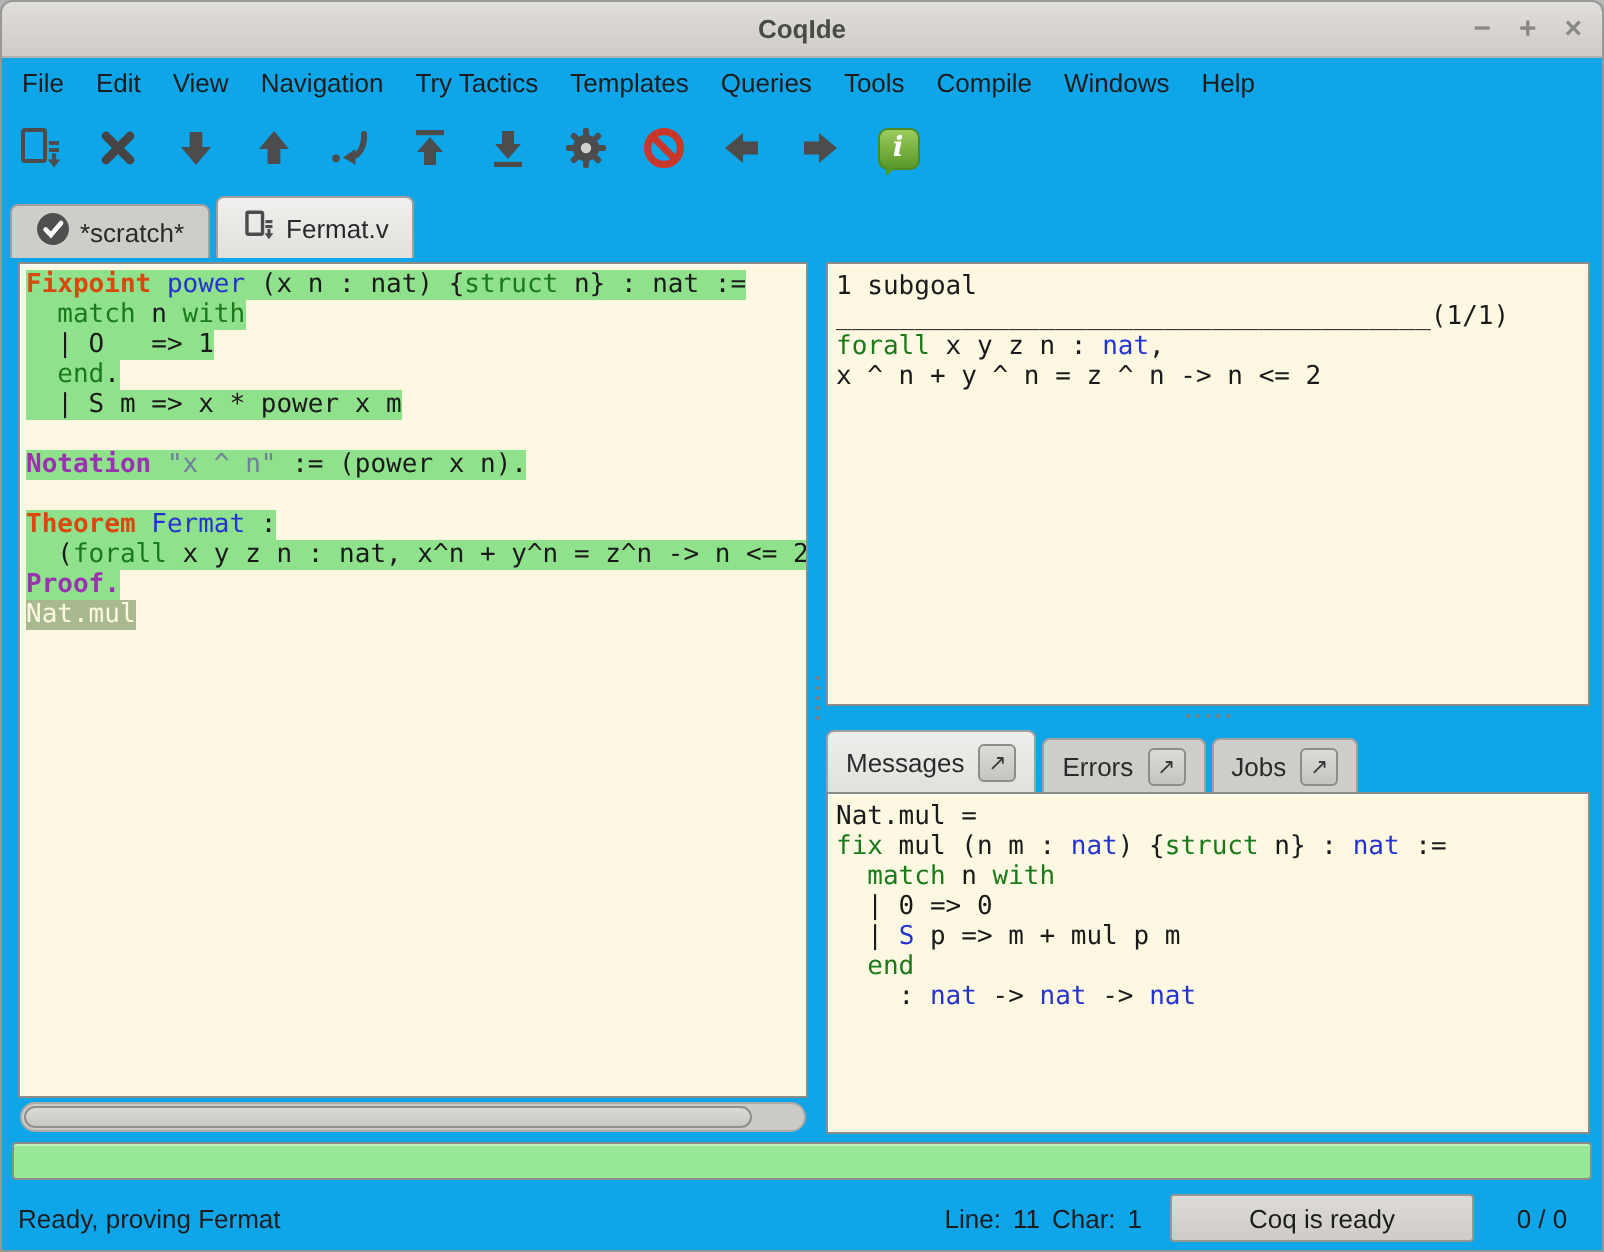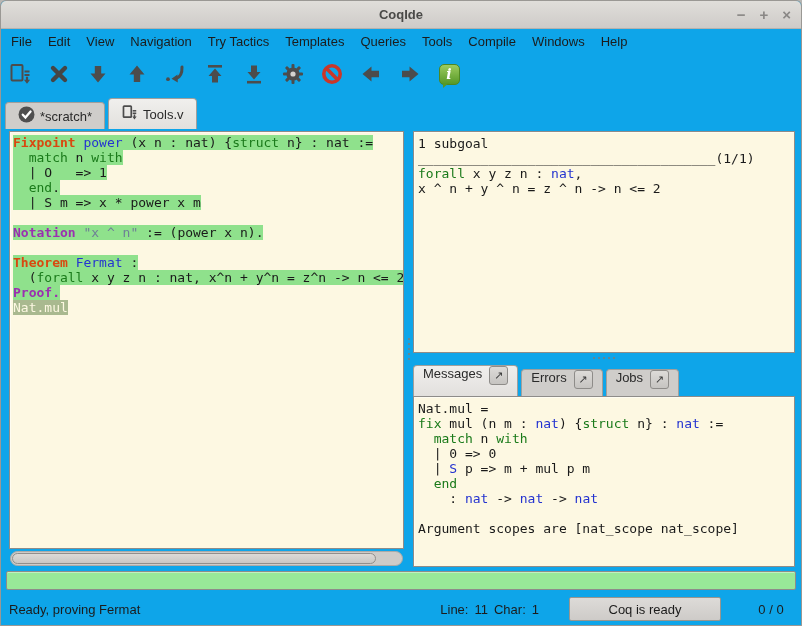--- a/index.html
+++ b/index.html
@@ -63,21 +63,21 @@
   .vsplitter { width:9px; flex:0 0 9px; display:flex; flex-direction:column;
     justify-content:center; align-items:center; gap:3px; }
   .vsplitter i, .hsplitter i { width:2px; height:2px; background:#7e7c79;
     border-radius:50%; display:block; }
   .right-col { flex:1 1 auto; display:flex; flex-direction:column; min-width:0; }
   .goals { flex:0 0 222px; padding:4px 0 0 4px; }
   .hsplitter { flex:0 0 10px; display:flex; justify-content:center;
     align-items:center; gap:3px; }
   
   .msg-tabbar { flex:0 0 33px; display:flex; align-items:flex-end; gap:3px; }
-  .msg-tab { display:flex; gap:7px; padding:0 9px;
+  .msg-tab { display:flex; align-items:center; gap:7px; padding:0 9px;
     height:27px; background:#cfcdca; border:1px solid #a19f9c;
     border-bottom:none; border-radius:4px 4px 0 0; font-size:13px;
     color:#2a2a2a; }
   .msg-tab.active { height:31px; background:linear-gradient(#f0efed,#e2e0dd); }
   .detach { width:19px; height:19px; background:linear-gradient(#dddbd8,#c6c4c1);
     border:1px solid #8e8c89; border-radius:3px; font-size:11px; color:#3a3a3a;
     display:flex; align-items:center; justify-content:center; }
   .messages { flex:1 1 auto; padding:4px 0 0 4px; }
   
   .code-line { font-family:"DejaVu Sans Mono", monospace; font-size:13px;
@@ -96,21 +96,21 @@
   
   .progress-wrap { flex:0 0 24px; padding:2px 5px; }
   .progress { height:19px; border:1px solid #8e8c89; border-radius:2px;
     background:#98e898; box-shadow:inset 0 1px 0 rgba(255,255,255,.4); }
   .statusbar { flex:0 0 32px; display:flex; align-items:center;
     padding:0 10px 0 8px; font-size:13px; color:#1c1c1c; }
   .status-left { flex:1 1 auto; }
   .status-right { display:flex; align-items:center; gap:6px; }
   .coq-status { width:152px; height:24px; display:flex; align-items:center;
     justify-content:center; background:linear-gradient(#dddbd8,#cecbc8);
-    border:1px solid #98968f; border-radius:2px; margin:0 24px; }
+    border:1px solid #98968f; border-radius:2px; margin:0 8px; }
   .counter { width:40px; text-align:center; }
   .icon-fill { fill:#4c4c4c; }
 </style>
 </head>
 <body>
 
 <div class="window">
 
   <div class="titlebar">
     <div class="title">CoqIde</div>
@@ -227,21 +227,21 @@
     </div>
     <div class="doc-tab active">
       <span>
         <svg width="17" height="17" viewBox="0 0 24 24">
           <rect x="3.5" y="3" width="11" height="15.5" rx="1" fill="none" stroke="#4c4c4c" stroke-width="2.4"></rect>
           <rect x="16.5" y="8.5" width="5" height="2.2" class="icon-fill"></rect>
           <rect x="16.5" y="12" width="5" height="2.2" class="icon-fill"></rect>
           <path d="M17.9 14.8 h2.2 v3 h2 l-3.1 4.2 -3.1 -4.2 h2 z" class="icon-fill"></path>
         </svg>
       </span>
-      <span>Tools.v</span>
+      <span>Fermat.v</span>
     </div>
   </div>
 
   <div class="main">
     <div class="left-col">
       <div class="panel editor">
           <div class="code-line"><span class="line-inner hl-green"><span class="tok-kdecl">Fixpoint</span><span class="tok-p"> </span><span class="tok-id">power</span><span class="tok-p"> (x n : nat) {</span><span class="tok-kw">struct</span><span class="tok-p"> n} : nat :=</span></span></div>
           <div class="code-line"><span class="line-inner hl-green"><span class="tok-p">  </span><span class="tok-kw">match</span><span class="tok-p"> n </span><span class="tok-kw">with</span></span></div>
           <div class="code-line"><span class="line-inner hl-green"><span class="tok-p">  | O   =&gt; 1</span></span></div>
           <div class="code-line"><span class="line-inner hl-green"><span class="tok-p">  </span><span class="tok-kw">end</span><span class="tok-p">.</span></span></div>
@@ -295,21 +295,20 @@
       </div>
       <div class="panel messages">
           <div class="code-line"><span class="line-inner"><span class="tok-p">Nat.mul =</span></span></div>
           <div class="code-line"><span class="line-inner"><span class="tok-kw">fix</span><span class="tok-p"> mul (n m : </span><span class="tok-ty">nat</span><span class="tok-p">) {</span><span class="tok-kw">struct</span><span class="tok-p"> n} : </span><span class="tok-ty">nat</span><span class="tok-p"> :=</span></span></div>
           <div class="code-line"><span class="line-inner"><span class="tok-p">  </span><span class="tok-kw">match</span><span class="tok-p"> n </span><span class="tok-kw">with</span></span></div>
           <div class="code-line"><span class="line-inner"><span class="tok-p">  | 0 =&gt; 0</span></span></div>
           <div class="code-line"><span class="line-inner"><span class="tok-p">  | </span><span class="tok-ty">S</span><span class="tok-p"> p =&gt; m + mul p m</span></span></div>
           <div class="code-line"><span class="line-inner"><span class="tok-p">  </span><span class="tok-kw">end</span></span></div>
           <div class="code-line"><span class="line-inner"><span class="tok-p">    : </span><span class="tok-ty">nat</span><span class="tok-p"> -&gt; </span><span class="tok-ty">nat</span><span class="tok-p"> -&gt; </span><span class="tok-ty">nat</span></span></div>
           <div class="code-line"><span class="line-inner">&nbsp;</span></div>
-          <div class="code-line"><span class="line-inner"><span class="tok-p">Argument scopes are [nat_scope nat_scope]</span></span></div>
         </div>
     </div>
   </div>
 
   <div class="progress-wrap">
     <div class="progress"></div>
   </div>
 
   <div class="statusbar">
     <span class="status-left">Ready, proving Fermat</span>

